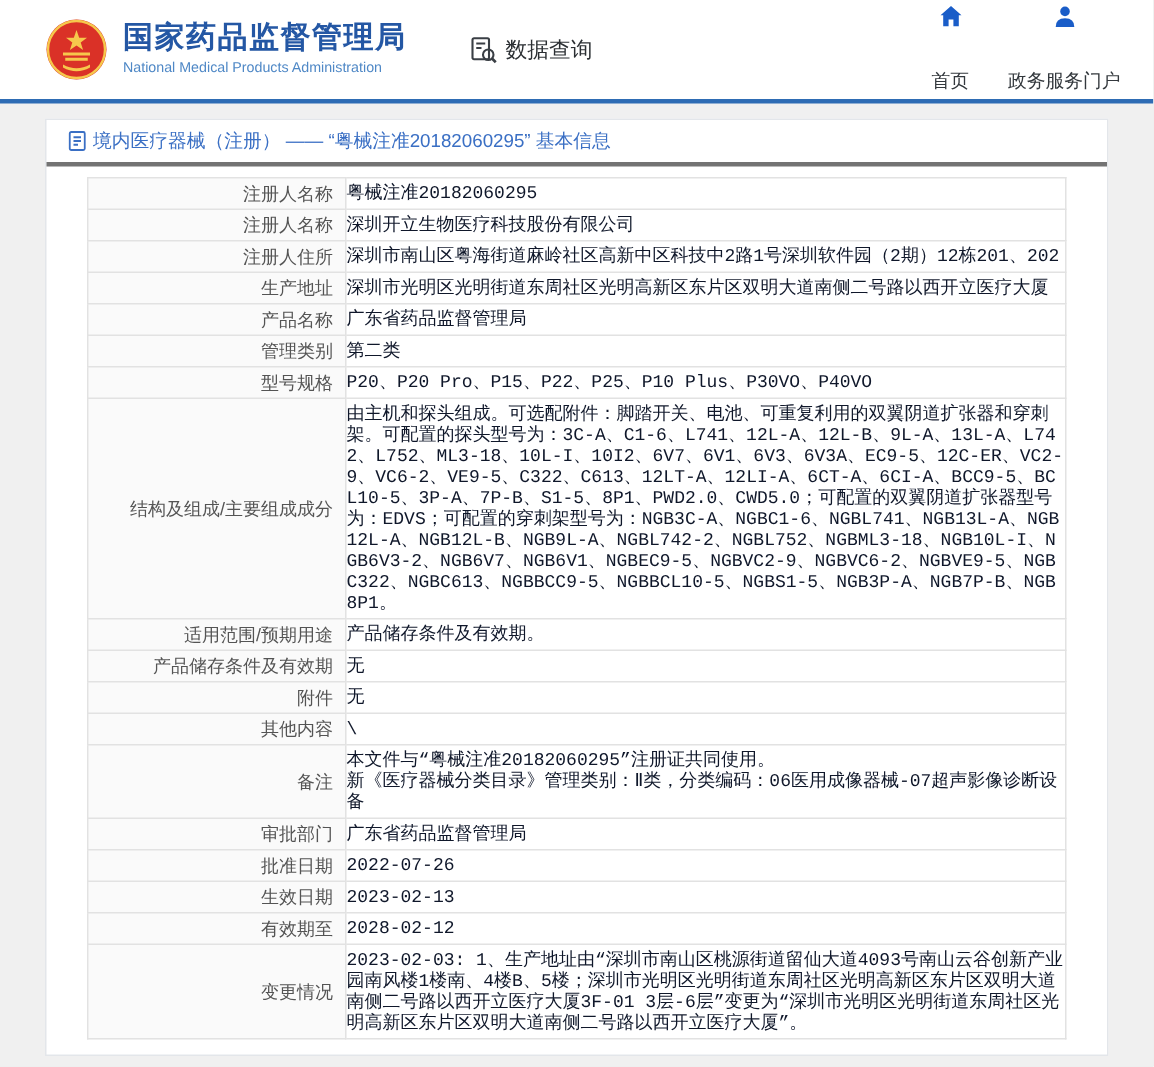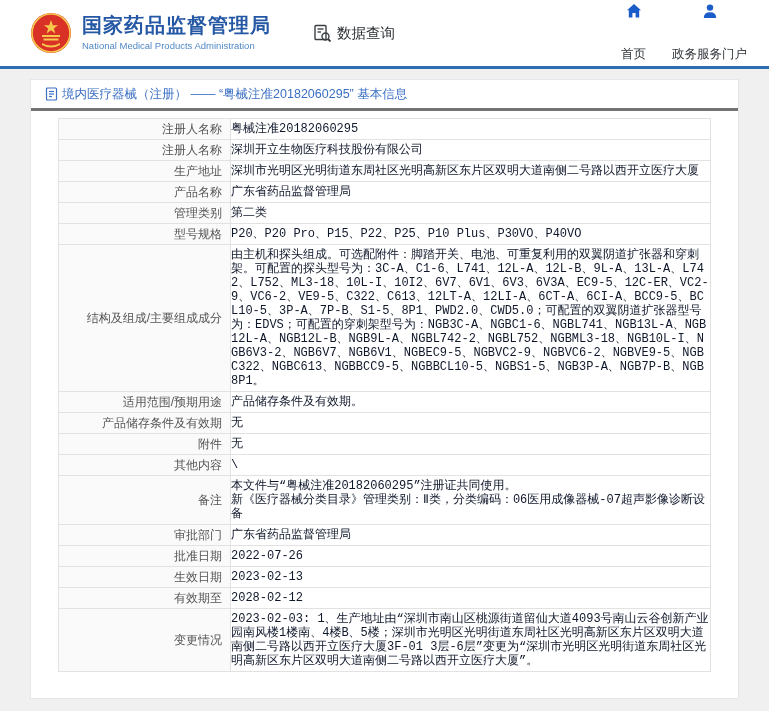--- a/index.html
+++ b/index.html
@@ -111,20 +111,24 @@
         <tbody>
           <tr>
               <td class="lbl">注册人名称</td>
               <td class="val">粤械注准20182060295</td>
             </tr>
           <tr>
               <td class="lbl">注册人名称</td>
               <td class="val">深圳开立生物医疗科技股份有限公司</td>
             </tr>
           <tr>
+              <td class="lbl">注册人住所</td>
+              <td class="val">深圳市南山区粤海街道麻岭社区高新中区科技中2路1号深圳软件园（2期）12栋201、202</td>
+            </tr>
+          <tr>
               <td class="lbl">生产地址</td>
               <td class="val">深圳市光明区光明街道东周社区光明高新区东片区双明大道南侧二号路以西开立医疗大厦</td>
             </tr>
           <tr>
               <td class="lbl">产品名称</td>
               <td class="val">广东省药品监督管理局</td>
             </tr>
           <tr>
               <td class="lbl">管理类别</td>
               <td class="val">第二类</td>

